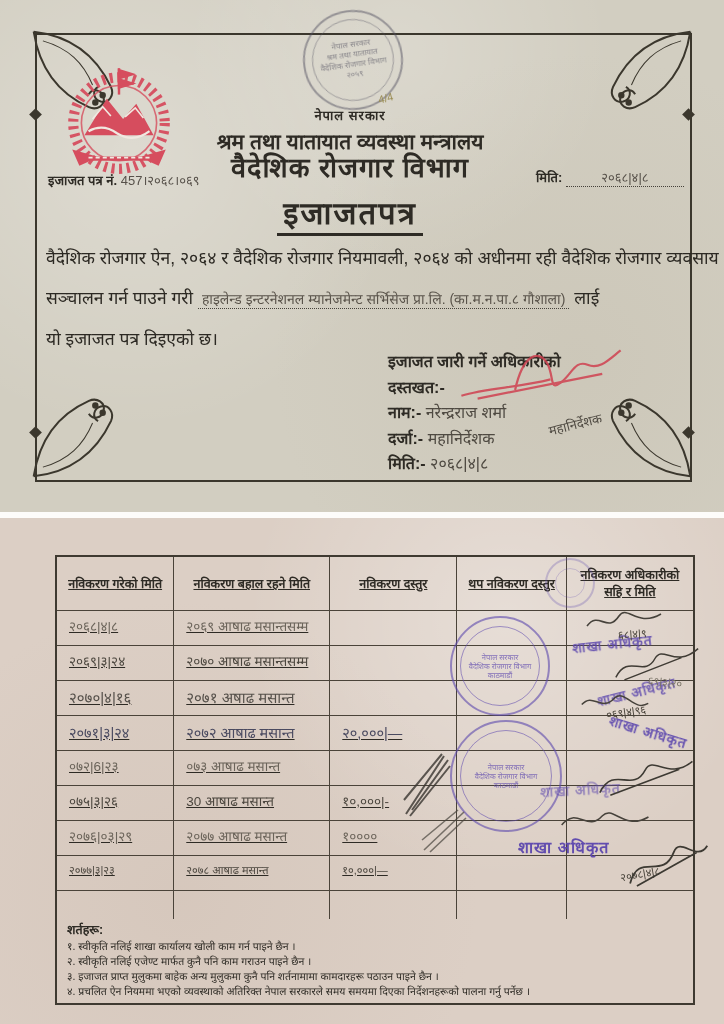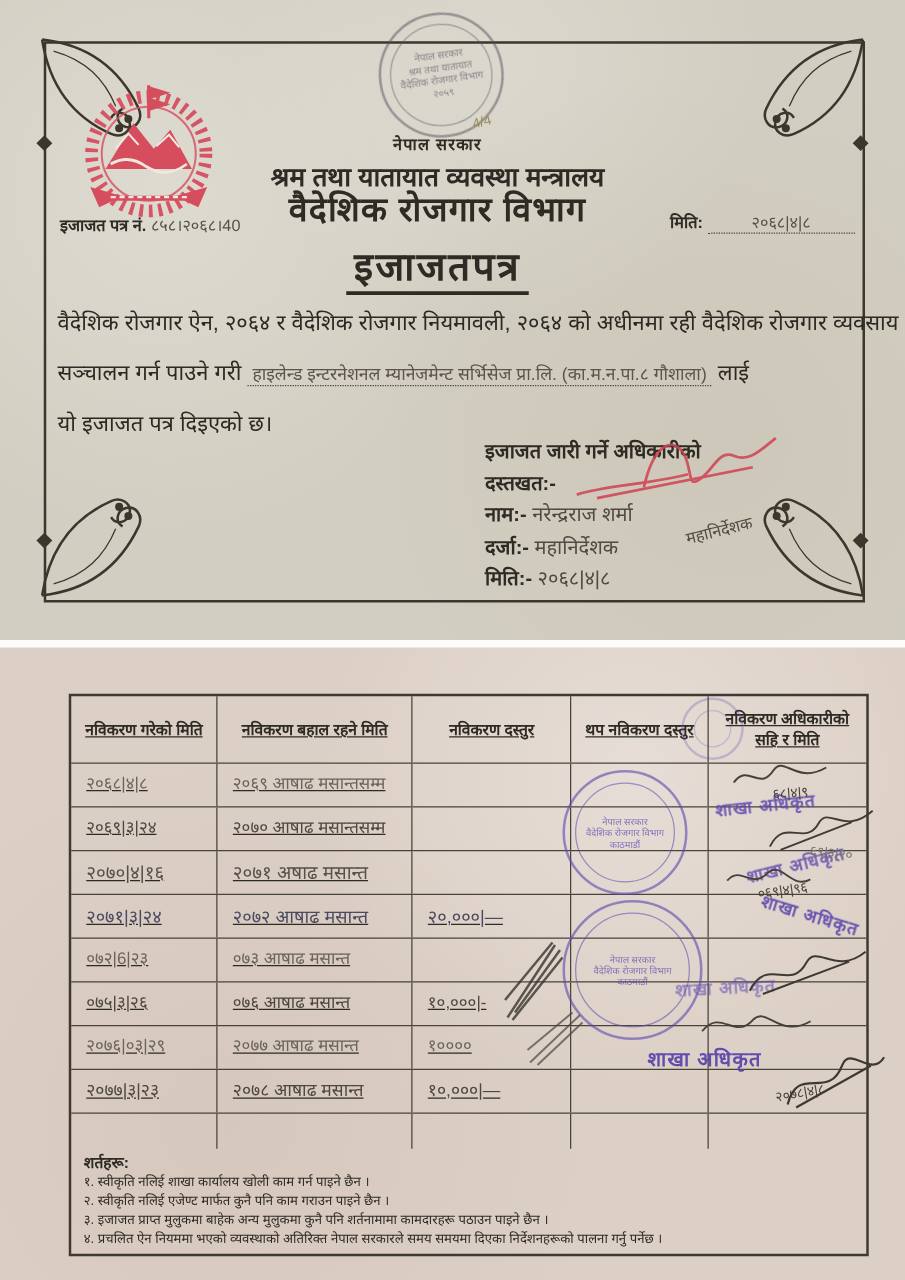--- a/index.html
+++ b/index.html
@@ -57,21 +57,21 @@
   .cell{border-right:1.4px solid #4a4339;box-sizing:border-box;}
   .cell:last-child{border-right:none;}
   .c1{width:118px;} .c2{width:157px;} .c3{width:128px;} .c4{width:110px;} .c5{width:127px;}
   .data-row{height:34px;font-size:13.5px;}
   .data-row .cell{padding:6px 4px 0 12px;overflow:hidden;white-space:nowrap;}
   .empty-row{height:28px;}
   .hw-cell{color:#4c473f;}
   .data-row:nth-child(odd) .hw-cell{color:#6b645a;transform:rotate(-.6deg);}
   .data-row:nth-child(3) .hw-cell{font-size:15px;color:#55504a;}
   .data-row:nth-child(4) .hw-cell{font-size:14.5px;color:#4a4a60;}
-  .data-row:nth-child(8) .hw-cell{font-size:14px;transform:rotate(-1deg);text-align:right;}
+  .data-row:nth-child(8) .hw-cell{font-size:11px;transform:rotate(-1deg);text-align:right;}
   .notes{height:92px;padding:4px 10px;box-sizing:border-box;font-size:10.5px;line-height:15px;}
   .notes .ntitle{font-weight:bold;font-size:12.5px;margin-bottom:1px;}
   
   .round-stamp{position:absolute;border-radius:50%;border:2.4px solid rgba(92,71,174,.6);
     color:rgba(92,71,174,.72);display:flex;flex-direction:column;align-items:center;justify-content:center;
     text-align:center;font-size:7.5px;line-height:9px;filter:blur(.35px);}
   .round-stamp .ring{position:absolute;inset:8px;border-radius:50%;border:1.4px solid rgba(92,71,174,.55);}
   .branch-stamp{position:absolute;color:#5c47ae;font-weight:bold;font-size:14px;white-space:nowrap;
     letter-spacing:1px;filter:blur(.3px);}
   .pen-date{position:absolute;color:#474239;font-size:11px;white-space:nowrap;}
@@ -154,21 +154,21 @@
 
     <div class="gov center-stack">नेपाल सरकार</div>
     <div class="ministry center-stack">श्रम तथा यातायात व्यवस्था मन्त्रालय</div>
     <div class="dept center-stack">वैदेशिक रोजगार विभाग</div>
     <div class="main-title center-stack">
       <span>इजाजतपत्र</span>
     </div>
 
     <div class="license-line">
       <span>इजाजत पत्र नं.</span>
-      <span class="hw">८५८।२०६८।40</span>
+      <span class="hw">457।२०६८।०६९</span>
     </div>
     <div class="cert-date">
       <span>मिति:</span>
       <span class="dots">२०६८|४|८</span>
     </div>
 
     <div class="body-text">
       <div>वैदेशिक रोजगार ऐन, २०६४ र वैदेशिक रोजगार नियमावली, २०६४ को अधीनमा रही वैदेशिक रोजगार व्यवसाय</div>
       <div>
         <span>सञ्चालन गर्न पाउने गरी</span>
@@ -245,21 +245,21 @@
           </div>
           <div class="trow data-row">
             <div class="cell c1"><span class="hw-cell">०७२|6|२३</span></div>
             <div class="cell c2"><span class="hw-cell">०७३ आषाढ मसान्त</span></div>
             <div class="cell c3"><span class="hw-cell"></span></div>
             <div class="cell c4"><span class="hw-cell"></span></div>
             <div class="cell c5"><span class="hw-cell"></span></div>
           </div>
           <div class="trow data-row">
             <div class="cell c1"><span class="hw-cell">०७५|३|२६</span></div>
-            <div class="cell c2"><span class="hw-cell">०७६ आषाढ मसान्त</span></div>
+            <div class="cell c2"><span class="hw-cell">30 आषाढ मसान्त</span></div>
             <div class="cell c3"><span class="hw-cell">१०,०००|-</span></div>
             <div class="cell c4"><span class="hw-cell"></span></div>
             <div class="cell c5"><span class="hw-cell"></span></div>
           </div>
           <div class="trow data-row">
             <div class="cell c1"><span class="hw-cell">२०७६|०३|२९</span></div>
             <div class="cell c2"><span class="hw-cell">२०७७ आषाढ मसान्त</span></div>
             <div class="cell c3"><span class="hw-cell">१००००</span></div>
             <div class="cell c4"><span class="hw-cell"></span></div>
             <div class="cell c5"><span class="hw-cell"></span></div>

